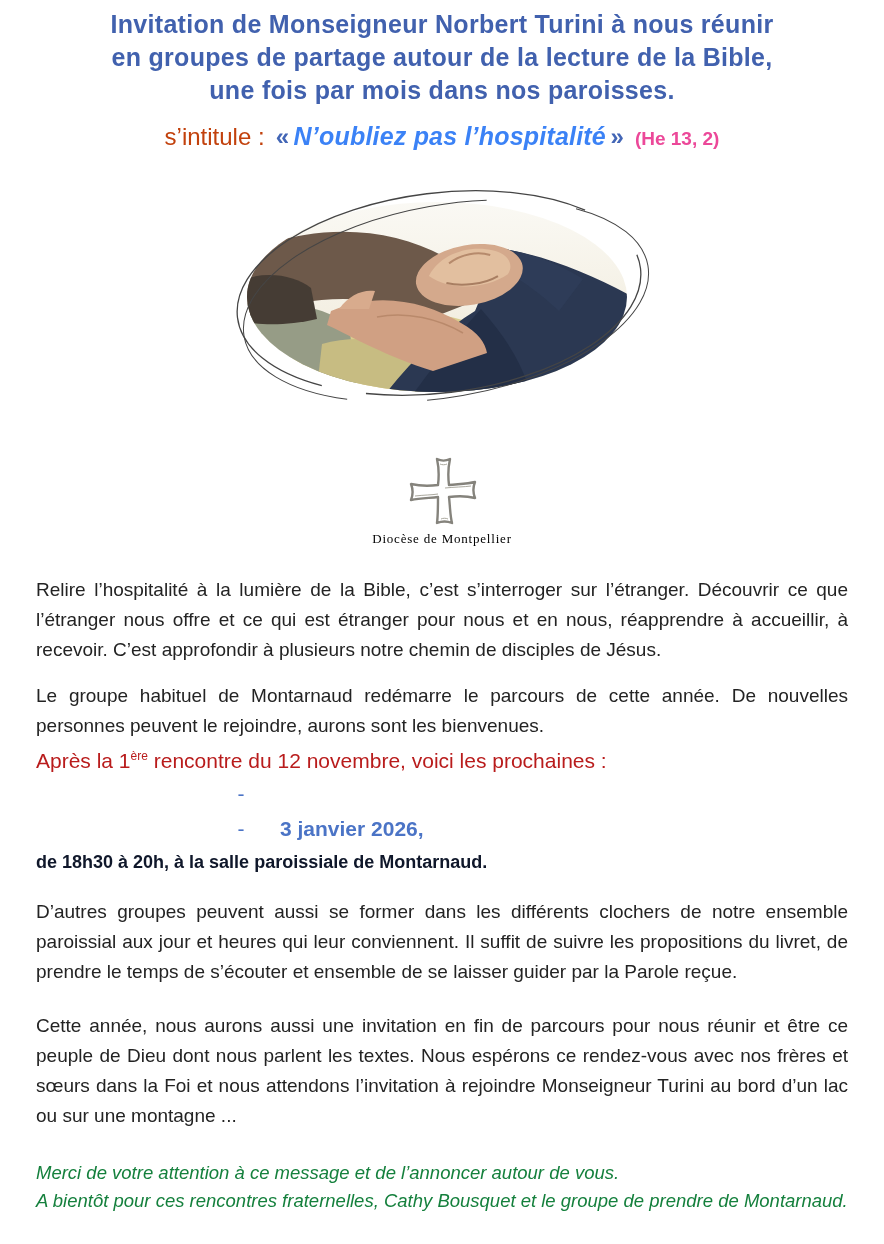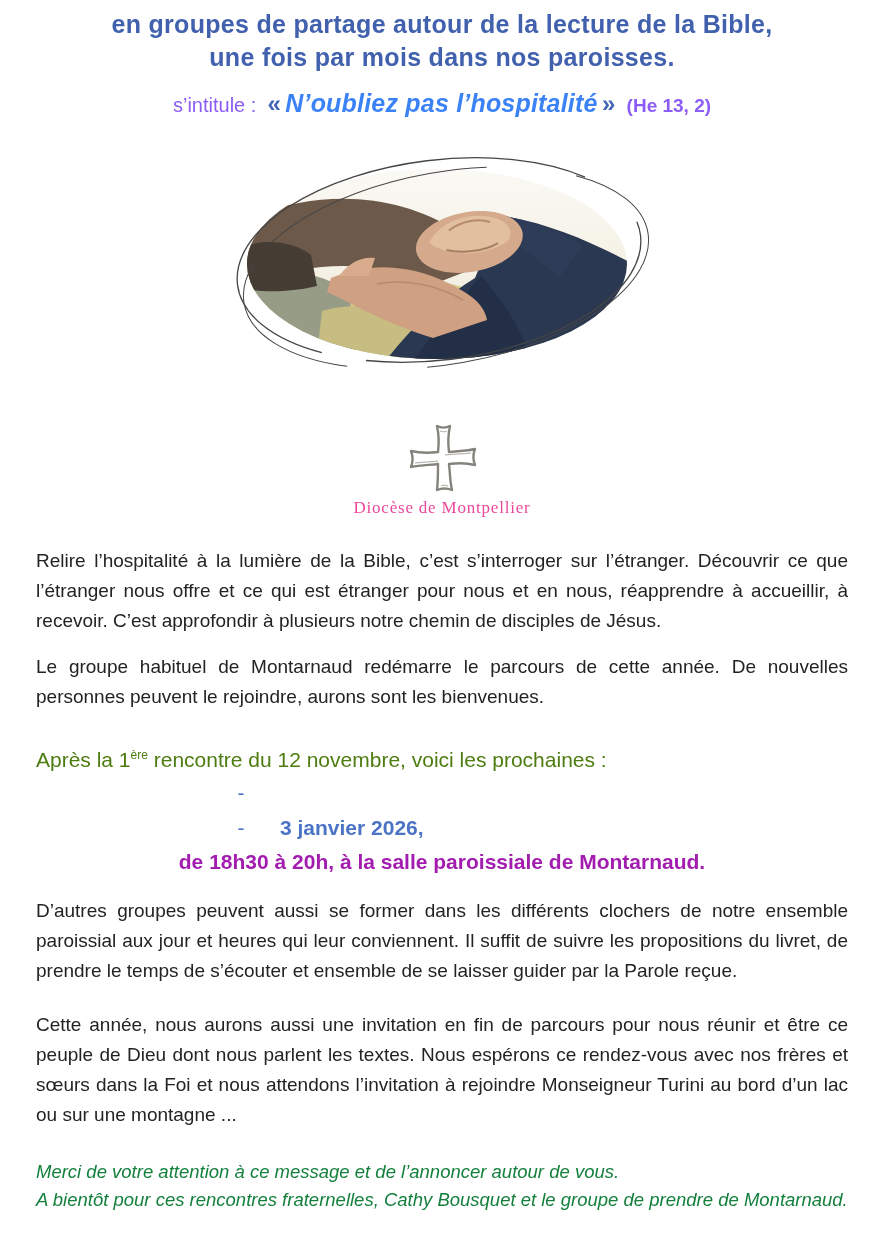--- a/index.html
+++ b/index.html
@@ -28,93 +28,93 @@
     font-size: 21px;
     line-height: 27px;
     font-weight: 400;
     color: #4b74c6;
   }
   .intitule {
     margin-top: 15px;
     text-align: center;
     white-space: nowrap;
   }
-  .int-prefix { font-size: 20px; color: #8b5cf6; }
+  .int-prefix { font-size: 24px; color: #c2410c; }
   .int-qmark  { font-size: 24px; font-weight: 700; color: #4366b6; }
   .int-title  { font-size: 25px; font-weight: 700; font-style: italic; color: #3b82f6; letter-spacing: 0.2px; }
-  .int-ref    { font-size: 19px; font-weight: 700; color: #8b5cf6; text-align: right; }
+  .int-ref    { font-size: 19px; font-weight: 700; color: #ec4899; text-align: right; }
 
   
   .photo-wrap { margin: 38px auto 0; width: 430px; }
   .photo-wrap svg { display: block; }
 
   
   .logo-block { margin-top: 50px; text-align: center; }
   .logo-block svg { display: block; margin: 0 auto; }
   .logo-caption {
     margin-top: 4px;
     font-family: "Liberation Serif", serif;
-    font-size: 17px;
+    font-size: 13px;
     letter-spacing: 0.8px;
-    color: #ec4899;
+    color: #000000;
   }
 
   
   .body-text { margin-top: 28px; }
   .para {
     margin: 0;
     font-size: 19px;
     line-height: 30px;
     color: #232323;
     text-align: justify;
   }
   .para.gap { margin-top: 16px; }
 
   .sched-intro {
-    margin-top: 28px;
+    margin-top: 0;
     font-size: 21px;
     line-height: 31px;
-    color: #4d7c0f;
+    color: #b91c1c;
   }
   .sched-intro sup { font-size: 12px; }
   .sched-item {
     display: flex;
     padding-left: 190px;
     font-size: 21px;
     line-height: 35px;
     font-weight: 700;
     color: #4b74c6;
   }
   .sched-item .dash { width: 30px; text-align: center; font-weight: 400; }
   .sched-item .lbl { margin-left: 24px; }
   .sched-place {
-    text-align: center;
-    font-size: 21px;
+    font-size: 18px;
     line-height: 33px;
     font-weight: 700;
-    color: #a21caf;
+    color: #0f172a;
   }
   .p3 { margin-top: 18px; }
   .p4 { margin-top: 24px; }
 
   
   .footer-block { margin-top: 28px; }
   .footer-line {
     font-size: 18.5px;
     line-height: 28px;
     font-style: italic;
     color: #15803d;
   }
 </style>
 </head>
 <body>
 
 <div class="page">
 
   <div class="title-block">
+    <div class="title-line">Invitation de Monseigneur Norbert Turini à nous réunir</div>
     <div class="title-line">en groupes de partage autour de la lecture de la Bible,</div>
     <div class="title-line">une fois par mois dans nos paroisses.</div>
   </div>
 
   <div class="intitule">
     <span class="int-prefix">s’intitule :</span>
     <span class="int-qmark">&nbsp;<span>«</span></span>
     <span class="int-title">N’oubliez pas l’hospitalité</span>
     <span class="int-qmark"><span>»</span>&nbsp;</span>
     <span class="int-ref">(He 13, 2)</span>

